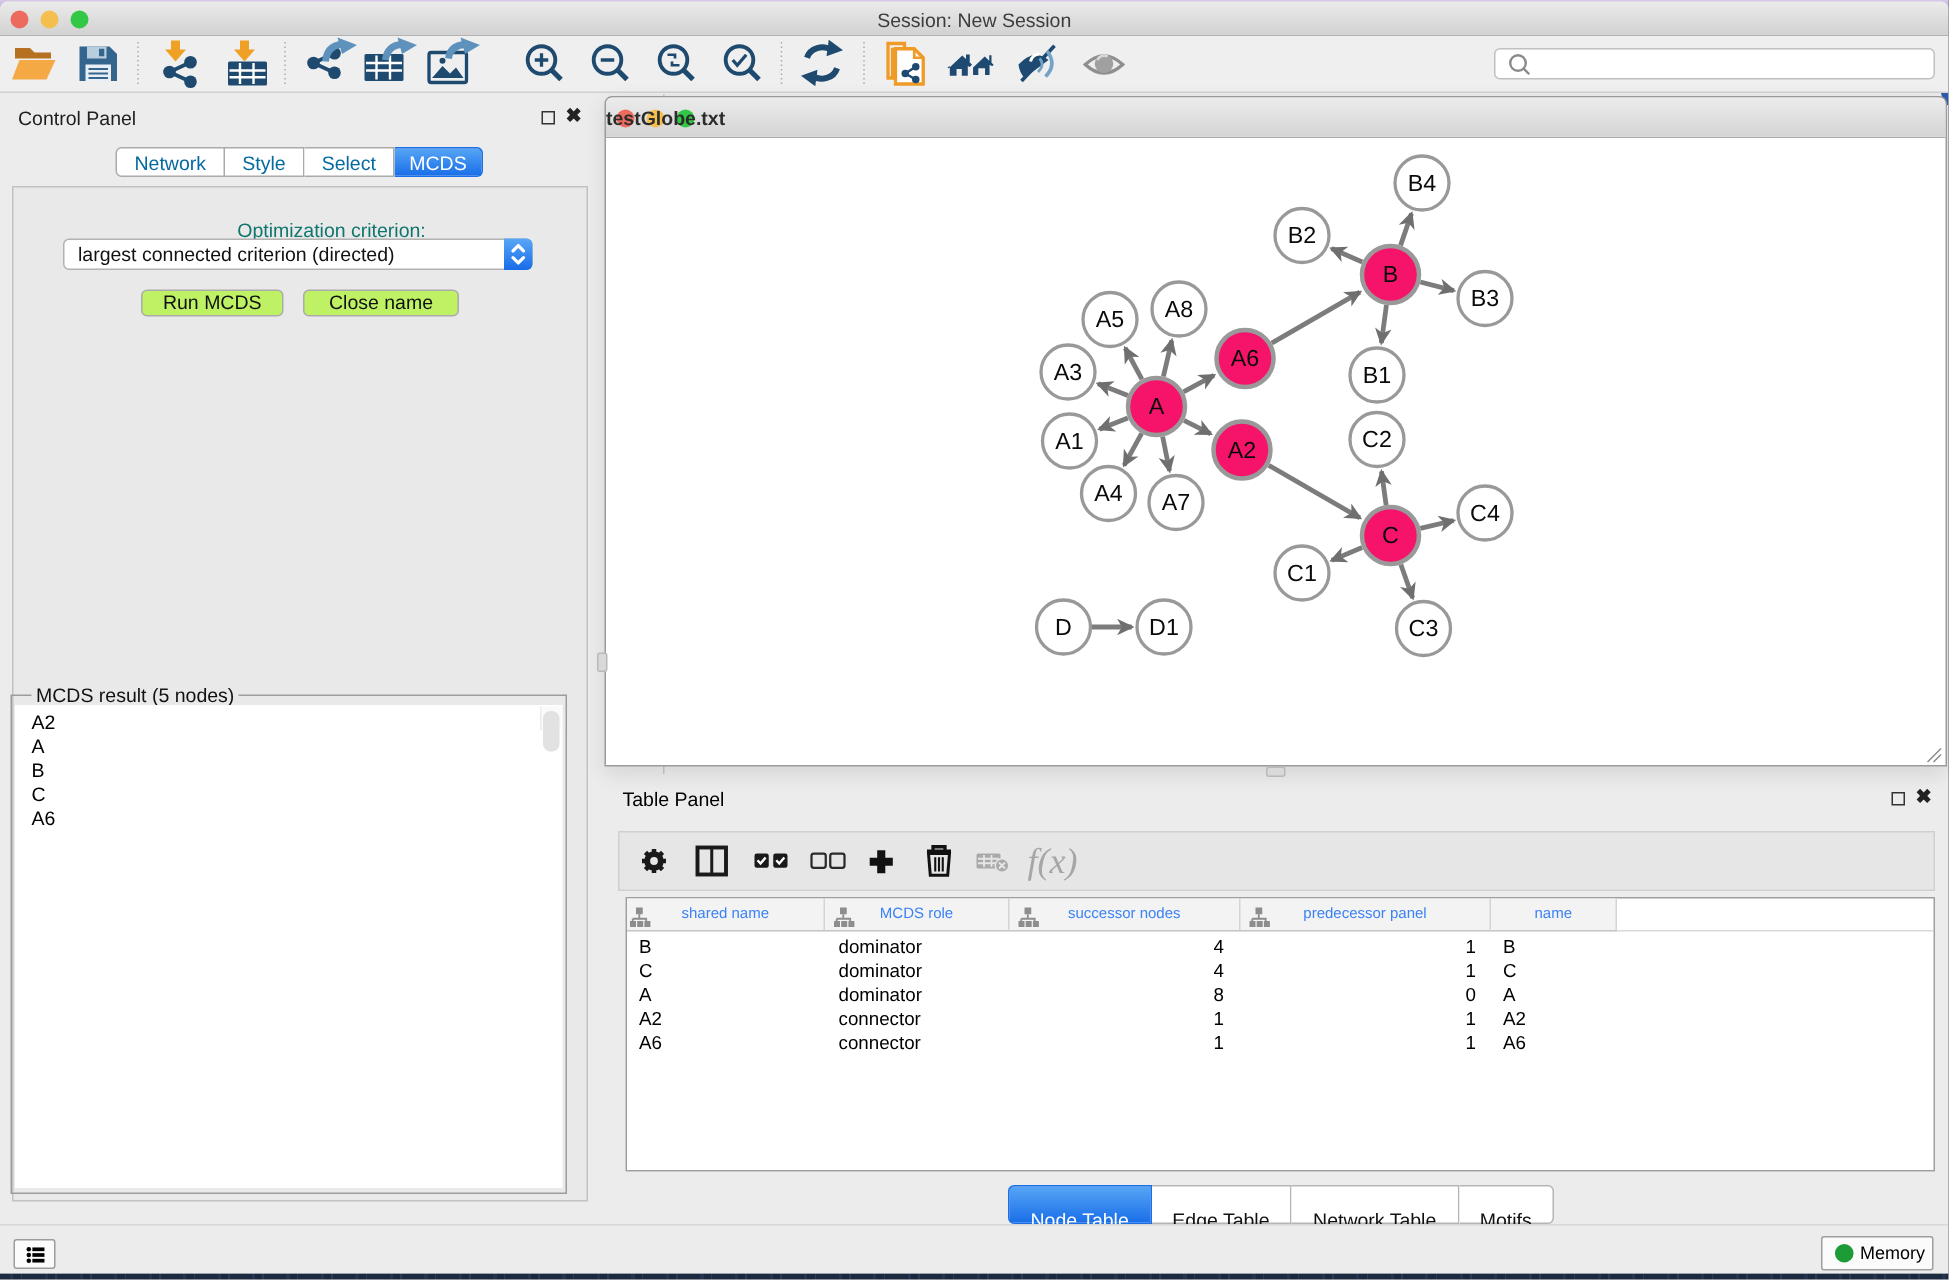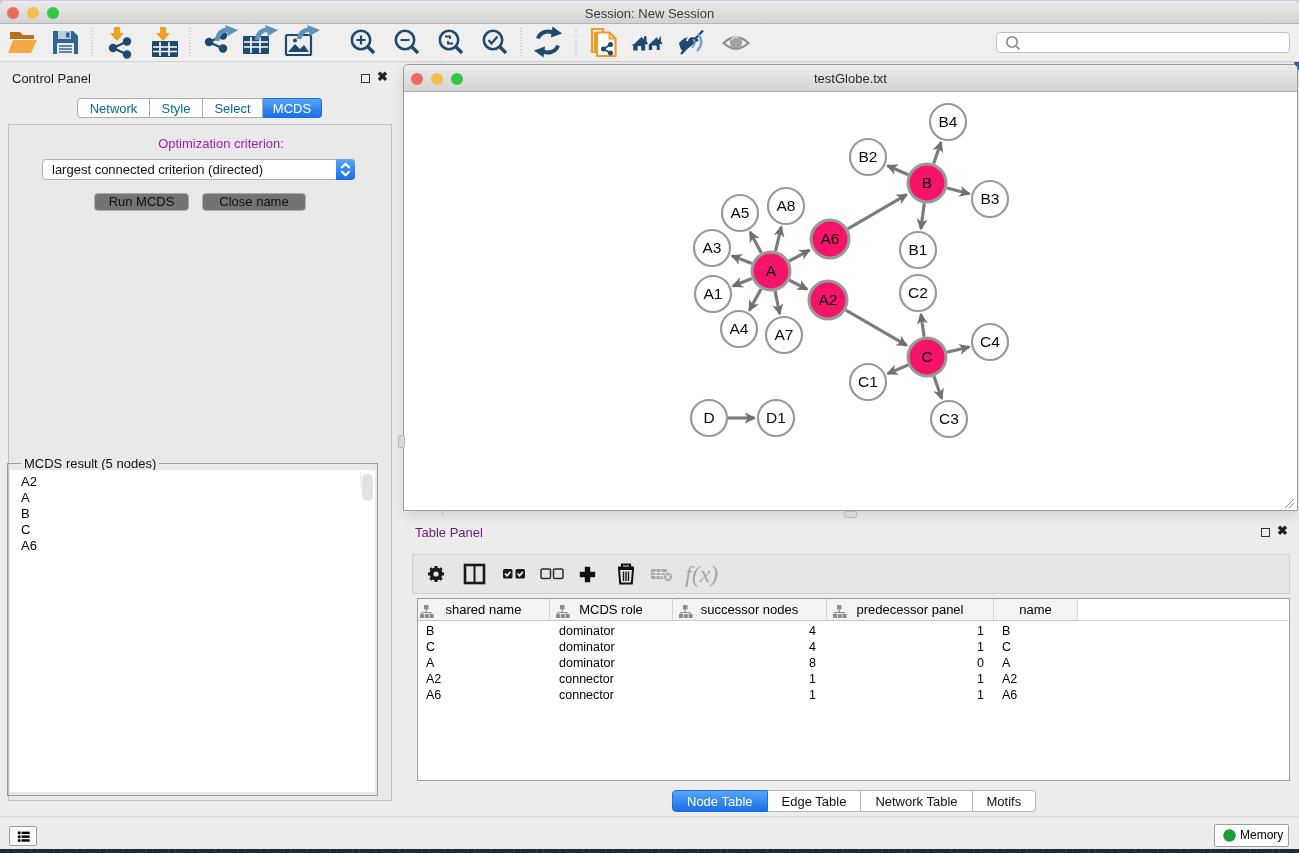--- a/index.html
+++ b/index.html
@@ -16,46 +16,46 @@
 #cpanel{left:0;top:62px;width:443px;height:753px;background:#ececec;border-right:1px solid #c8c8c8}
 #cphead{left:12px;top:8px;font-size:13px;color:#1e1e1e}
 .wsq{width:9px;height:9px;border:1.5px solid #333;top:11px}
 .wx{font-size:13px;font-weight:bold;color:#222;top:6px}
 #cptabs{left:77px;top:35px;height:20px;display:flex}
 .cptab{height:20px;line-height:19px;font-size:13px;text-align:center;background:#fff;border:1px solid #aaa;border-left:none;color:#0369a1}
 .cptab:first-child{border-left:1px solid #aaa;border-radius:4px 0 0 4px}
 .cptab.last{border-radius:0 4px 4px 0}
 .cptab.sel{background:linear-gradient(#56a5f5,#1a6fe8);color:#fff;border-color:#1a6fe8}
 #cpbox{left:8px;top:61px;width:384px;height:677px;background:#e9e9e9;border:1px solid #c2c2c2}
-#optlab{left:0;top:73px;width:100%;text-align:center;font-size:13px;color:#a21caf}
+#optlab{left:0;top:83px;width:100%;text-align:center;font-size:13px;color:#0f766e}
 #combo{left:42px;top:96px;width:313px;height:21px;background:#fff;border:1px solid #b2b2b2;border-radius:4px;font-size:13px;line-height:20px;padding-left:9px;color:#111}
 #combobtn{left:336px;top:96px;width:19px;height:21px;background:linear-gradient(#5aa7f6,#176ce8);border-radius:0 4px 4px 0;color:#fff}
-.cbtn{top:130px;height:18px;background:#737373;border:1px solid #acacac;border-radius:4px;font-size:13px;text-align:center;line-height:16px;color:#111}
+.cbtn{top:130px;height:18px;background:#bef264;border:1px solid #acacac;border-radius:4px;font-size:13px;text-align:center;line-height:16px;color:#111}
 #groupbox{left:7px;top:393px;width:371px;height:340px}
 #grpborder{left:0;top:7px;width:100%;height:333px;border:1px solid #9c9c9c}
 #grplab{left:14px;top:0;background:#e9e9e9;padding:0 3px;font-size:13px;color:#111}
 #cplist{left:3px;top:14px;width:365px;height:322px;background:#fff}
 #cplist div{font-size:13px;color:#000;padding-left:11px;height:16px;line-height:16px}
 #cpscroll{right:1px;top:1px;width:14px;height:320px;background:#fafafa;border-left:1px solid #ebebeb}
 
 #gwin{left:403px;top:63px;width:895px;height:447px;background:#fff;border:1px solid #9b9b9b;border-radius:5px 5px 0 0;box-shadow:0 5px 14px rgba(0,0,0,.10)}
 #gtitle{left:0;top:0;width:100%;height:27px;background:linear-gradient(#ececec,#d4d4d4);border-bottom:1px solid #ababab;border-radius:5px 5px 0 0}
 #gtitle .tl{top:8px}
-#gname{width:100%;text-align:center;top:6px;font-size:13px;font-weight:normal;color:#2c2c2c}
+#gname{width:100%;top:6px;font-size:13px;font-weight:bold;color:#2c2c2c}
 #graph{left:0;top:28px}
 
 #tpanel{left:404px;top:515px;width:895px;height:300px;background:#ececec}
-#tphead{left:11px;top:9px;font-size:13px;color:#701a75}
+#tphead{left:11px;top:9px;font-size:13px;color:#000000}
 #tptools{left:8px;top:38px;width:878px;height:40px;background:#e6e6e6;border:1px solid #d0d0d0}
 #ttable{left:13px;top:82px;width:873px;height:183px;background:#fff;border:1px solid #9e9e9e}
 #thead{left:0;top:0;width:660px;height:22px;background:#f3f3f3;border-bottom:1px solid #c6c6c6}
-.th{top:0;height:22px;border-right:1px solid #d4d4d4;font-size:13px;color:#000000;text-align:center;line-height:21px}
+.th{top:0;height:22px;border-right:1px solid #d4d4d4;font-size:10px;color:#3b82f6;text-align:center;line-height:21px}
 .tr{font-size:12.5px;color:#000;height:16px;line-height:16px}
 #tabsrow{left:268px;top:274px;height:22px;display:flex}
-.btab{height:22px;line-height:21px;font-size:13px;padding:0 14px;background:#fff;border:1px solid #b5b5b5;border-left:none;color:#111}
+.btab{height:22px;line-height:21px;font-size:13px;padding:12px 14px;background:#fff;border:1px solid #b5b5b5;border-left:none;color:#111}
 .btab:first-child{border-left:1px solid #b5b5b5;border-radius:4px 0 0 4px}
 .btab.last{border-radius:0 4px 4px 0}
 .btab.sel{background:linear-gradient(#56a5f5,#1a6fe8);color:#fff;border-color:#1a6fe8}
 
 #statusbar{left:0;top:815px;width:1299px;height:33px;background:#ececec;border-top:1px solid #d8d8d8}
 #listbtn{left:9px;top:9px;width:28px;height:20px;background:#fbfbfb;border:1px solid #9c9c9c;border-radius:2px}
 #membtn{left:1214px;top:7px;width:75px;height:23px;background:#fbfbfb;border:1px solid #9f9f9f;border-radius:2px;font-size:12px;line-height:21px;color:#000}
 svg{display:block}
 </style></head>
 <body>

